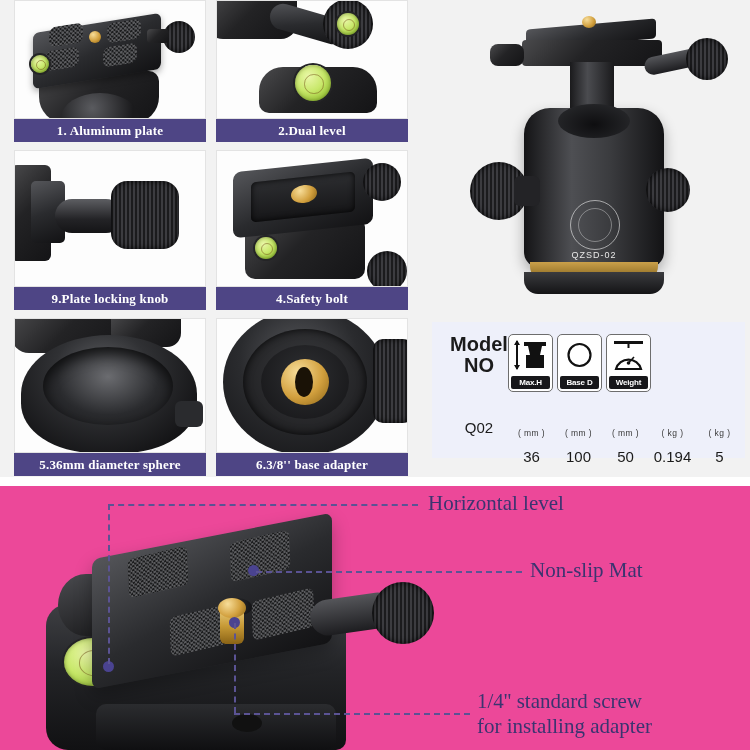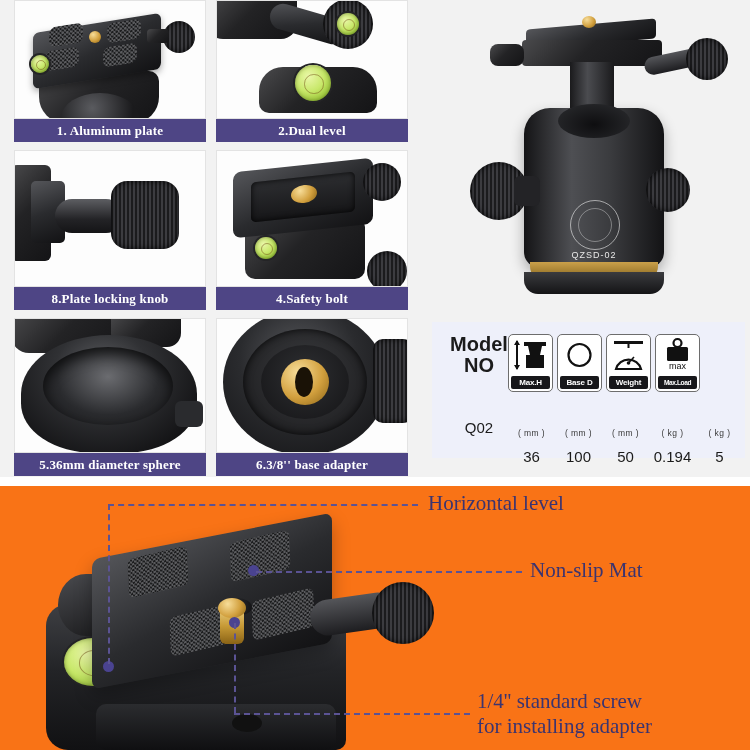--- a/index.html
+++ b/index.html
@@ -96,21 +96,21 @@
   .spec-q{
     position:absolute;left:8px;top:97px;width:78px;text-align:center;
     font-size:15px;color:#1b1b1b;
   }
 
   
   .hero{position:absolute;left:430px;top:0;width:320px;height:318px;background:#f2f2f2;overflow:hidden;}
 
   
   .divider{position:absolute;left:0;top:477px;width:750px;height:9px;background:#ffffff;}
-  .bottom-section{position:absolute;left:0;top:486px;width:750px;height:264px;background:#f97316;overflow:hidden;}
+  .bottom-section{position:absolute;left:0;top:486px;width:750px;height:264px;background:#ec4899;overflow:hidden;}
 
   .callout-label{
     position:absolute;color:#3b3470;
     font-family:"Liberation Serif",serif;
     font-size:21px;line-height:25px;white-space:nowrap;
   }
   .dash-h{position:absolute;height:0;border-top:2px dashed #5b5394;}
   .dash-v{position:absolute;width:0;border-left:2px dashed #5b5394;}
   .dot{position:absolute;width:11px;height:11px;border-radius:50%;background:#4a4390;}
 </style>
@@ -152,21 +152,21 @@
         <div class="caption">2.Dual level</div>
       </div>
 
       <div class="cell" style="left:14px;top:150px;width:192px;height:160px;">
         <div class="photo">
           <div class="mt blk" style="left:-4px;top:14px;width:40px;height:96px;border-radius:6px;"></div>
           <div class="mt blk2" style="left:16px;top:30px;width:34px;height:62px;border-radius:5px;"></div>
           <div class="mt" style="left:40px;top:48px;width:68px;height:34px;border-radius:17px;background:linear-gradient(180deg,#5d5e62,#232326 60%,#141416);"></div>
           <div class="mt knob" style="left:96px;top:30px;width:68px;height:68px;border-radius:16px;"></div>
         </div>
-        <div class="caption">8.Plate locking knob</div>
+        <div class="caption">9.Plate locking knob</div>
       </div>
 
       <div class="cell" style="left:216px;top:150px;width:192px;height:160px;">
         <div class="photo">
           <div class="mt blk" style="left:28px;top:66px;width:120px;height:62px;border-radius:10px;"></div>
           <div class="mt blk2" style="left:16px;top:14px;width:140px;height:66px;border-radius:8px;transform:skewY(-6deg);"></div>
           <div class="mt" style="left:34px;top:26px;width:104px;height:40px;border-radius:5px;transform:skewY(-6deg);background:linear-gradient(180deg,#2d2e31,#161618);box-shadow:inset 0 0 6px rgba(0,0,0,.9);"></div>
           <div class="mt brass" style="left:74px;top:34px;width:26px;height:18px;border-radius:50%;transform:skewY(-6deg);"></div>
           <div class="mt bubble" style="left:38px;top:86px;width:22px;height:22px;"></div>
           <div class="mt knob" style="left:146px;top:12px;width:38px;height:38px;"></div>
@@ -263,30 +263,20 @@
               <rect x="7" y="4" width="29" height="3" fill="#111"></rect>
               <line x1="21.5" y1="7" x2="21.5" y2="11" stroke="#111" stroke-width="2"></line>
               <path d="M9 32 A13 13 0 0 1 34 32 Z" fill="none" stroke="#111" stroke-width="2.2"></path>
               <circle cx="21.5" cy="26" r="1.8" fill="#111"></circle>
               <line x1="21.5" y1="26" x2="27" y2="20" stroke="#111" stroke-width="1.6"></line>
             </svg>
           </div>
           <div class="icon-cap">Weight</div>
         </div>
 
-        <div class="icon-box">
-          <div class="icon-art">
-            <svg width="43" height="35" viewBox="0 0 43 35">
-              <circle cx="21.5" cy="6" r="4" fill="none" stroke="#111" stroke-width="2.2"></circle>
-              <rect x="11" y="10" width="21" height="14" rx="1.5" fill="#111"></rect>
-            </svg>
-            <div style="position:absolute;left:0;right:0;top:24px;text-align:center;font-size:9px;color:#111;">max</div>
-          </div>
-          <div class="icon-cap sm">Max.Load</div>
-        </div>
       </div>
 
       <div class="units-row">
         <div class="u">( mm )</div>
         <div class="u">( mm )</div>
         <div class="u">( mm )</div>
         <div class="u">( kg )</div>
         <div class="u">( kg )</div>
       </div>
 

